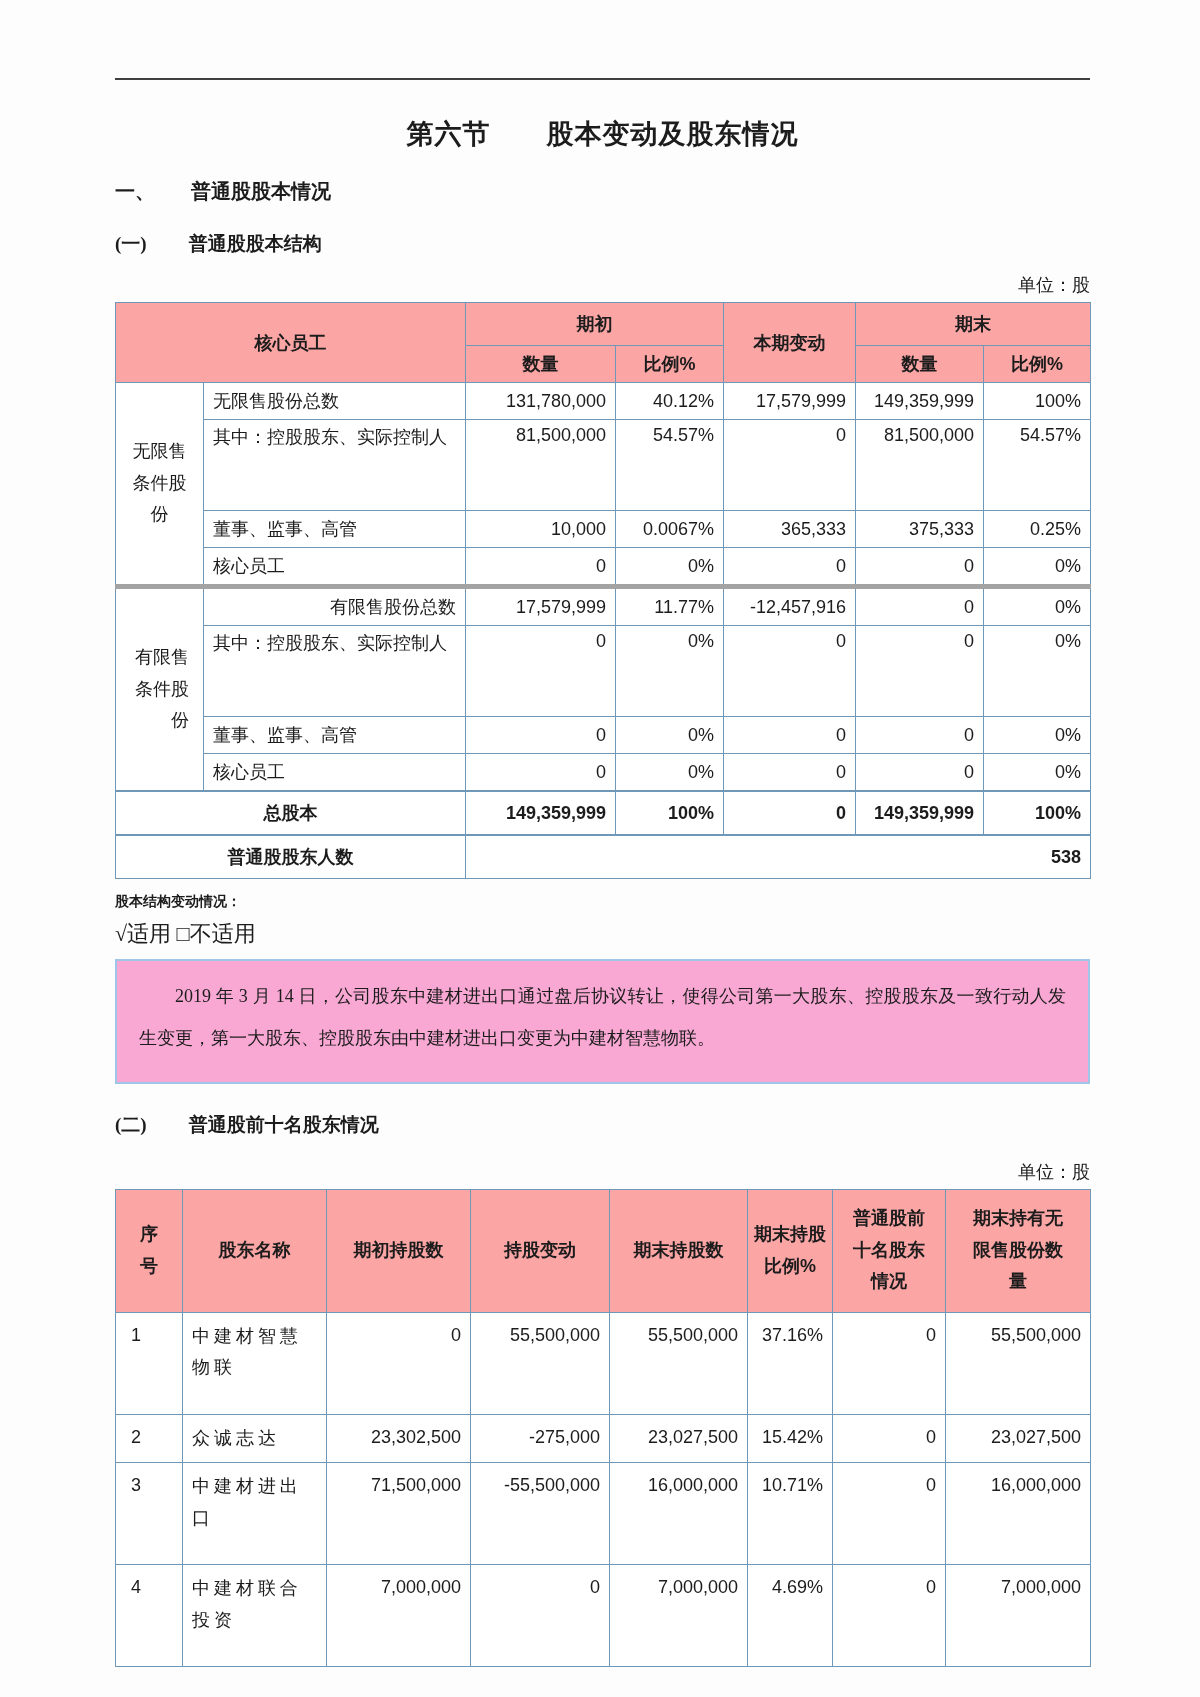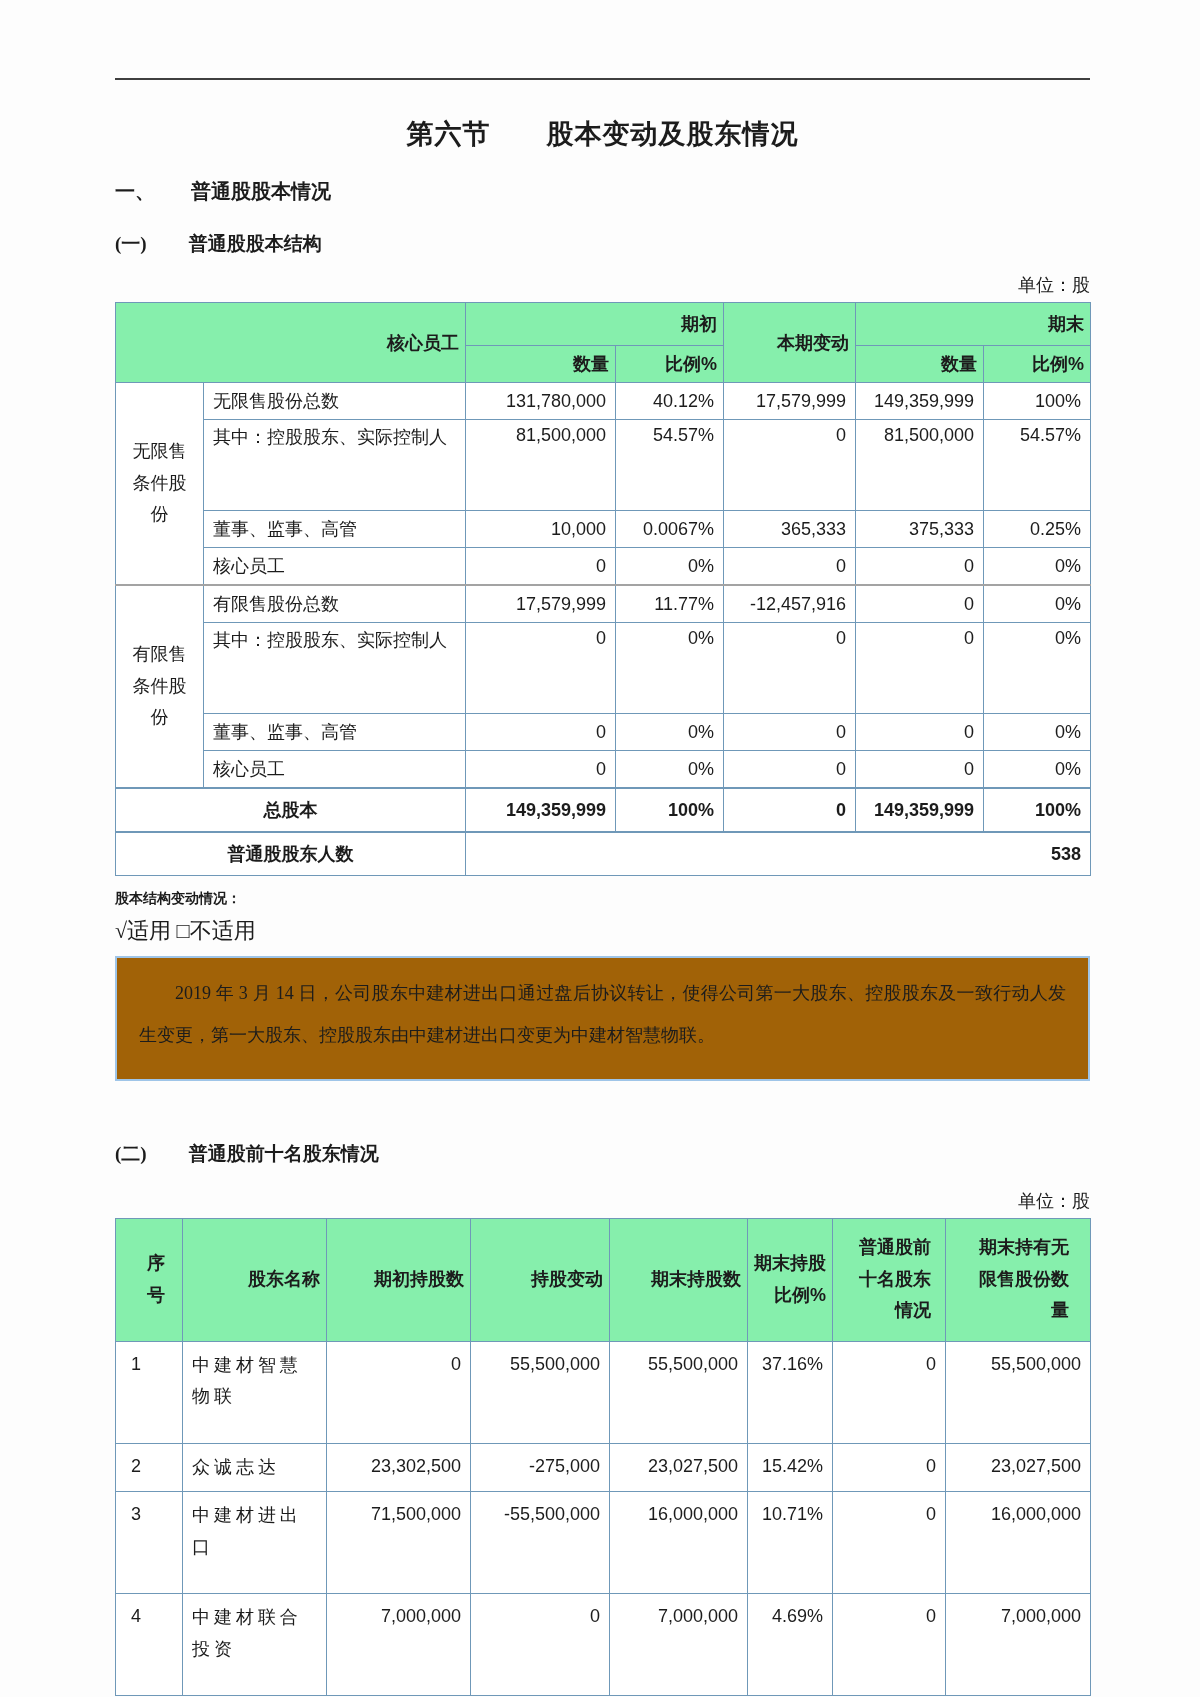--- a/index.html
+++ b/index.html
@@ -16,36 +16,36 @@
   .doc-title{margin-top:36px;text-align:center;font-size:27px;font-weight:bold;letter-spacing:1px;}
   .sec-h1{margin-top:26px;font-size:20px;font-weight:bold;}
   .sec-h1 .h-no{margin-right:36px;}
   .sec-h2{margin-top:26px;font-size:19px;font-weight:bold;}
   .sec-h2 .h-no{margin-right:42px;}
   .unit-line{margin-top:16px;text-align:right;font-size:18px;}
   
   table{border-collapse:collapse;table-layout:fixed;width:975px;margin-top:5px;
         font-family:"Liberation Sans", sans-serif;}
   td,th{border:1px solid #6f98b8;font-size:18px;overflow:hidden;}
-  th{background:#86efac;font-weight:bold;text-align:right;vertical-align:middle;padding:2px 6px;}
+  th{background:#fca5a5;font-weight:bold;text-align:center;vertical-align:middle;padding:2px 6px;}
   td{padding:3px 9px;background:#fff;}
   .t1 .h1 th{height:38px;}
   .t1 .h2 th{height:32px;}
   .t1 td{height:30px;}
   .t1 .grp{width:88px;text-align:center;vertical-align:middle;padding:0 14px;line-height:1.75;}
   .nm{text-align:left;}
   .num{text-align:right;font-variant-numeric:tabular-nums;}
   .t1 tr.tall td{height:82px;vertical-align:top;padding-top:5px;}
-  .t1 tr.grp-start td{border-top:2px solid #a3a3a3;}
+  .t1 tr.grp-start td{border-top:5px solid #a3a3a3;text-align:right;}
   .t1 tr.total td, .t1 tr.holders td{border-top:2px solid #6f98b8;font-weight:bold;height:36px;vertical-align:middle;}
   .t1 .lbl{text-align:center;}
   
   .note-heading{margin-top:14px;font-size:14px;font-weight:bold;}
   .applicable{margin-top:8px;font-size:22px;}
-  .note-box{margin-top:10px;border:2px solid #9fc5e8;background:#a16207;
+  .note-box{margin-top:10px;border:2px solid #9fc5e8;background:#f9a8d4;
             padding:14px 22px 22px 22px;font-size:18px;line-height:2.35;
             text-indent:2em;text-align:justify;}
   
   .t2 thead th{height:118px;line-height:1.75;}
   .t2 .th-no{padding:0 17px;}
   .t2 .th-pct{padding:0 6px;}
   .t2 .th-r{padding:0 14px;}
   .t2 .th-u{padding:0 21px;}
   .t2 td{vertical-align:top;padding:8px 9px;line-height:1.6;}
   .t2 tr.roomy td{padding-bottom:30px;}
@@ -175,21 +175,21 @@
         <td class="lbl" colspan="2">普通股股东人数</td>
         <td class="num" colspan="5">538</td>
       </tr>
     </tbody>
   </table>
 
   <div class="note-heading">股本结构变动情况：</div>
   <div class="applicable">√适用 □不适用</div>
   <div class="note-box">2019 年 3 月 14 日，公司股东中建材进出口通过盘后协议转让，使得公司第一大股东、控股股东及一致行动人发生变更，第一大股东、控股股东由中建材进出口变更为中建材智慧物联。</div>
 
-  <div class="sec-h2" style="margin-top:60px;">
+  <div class="sec-h2" style="margin-top:28px;">
     <span class="h-no">(二)</span><span>普通股前十名股东情况</span>
   </div>
 
   <div class="unit-line" style="margin-top:22px;">单位：股</div>
 
   <table class="t2">
     <colgroup>
       <col style="width:67px">
         <col style="width:144px">
         <col style="width:144px">

